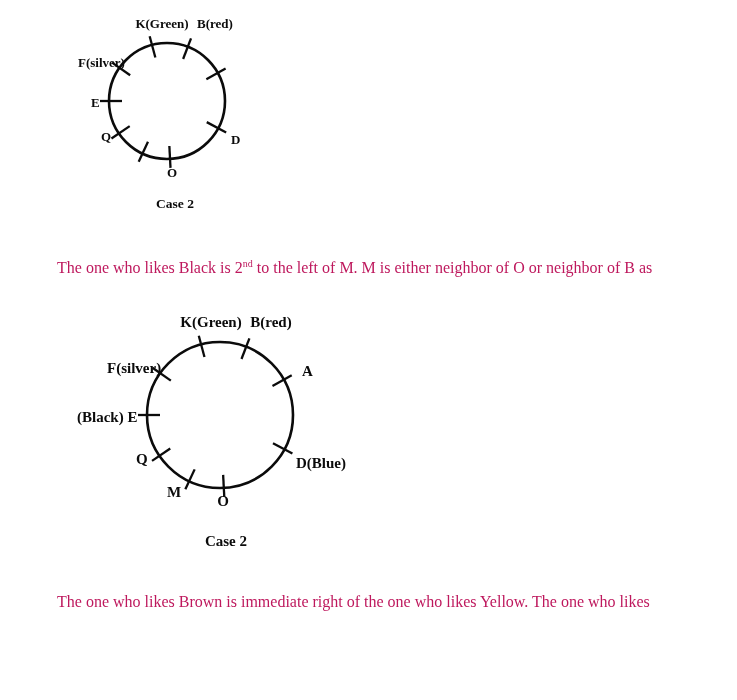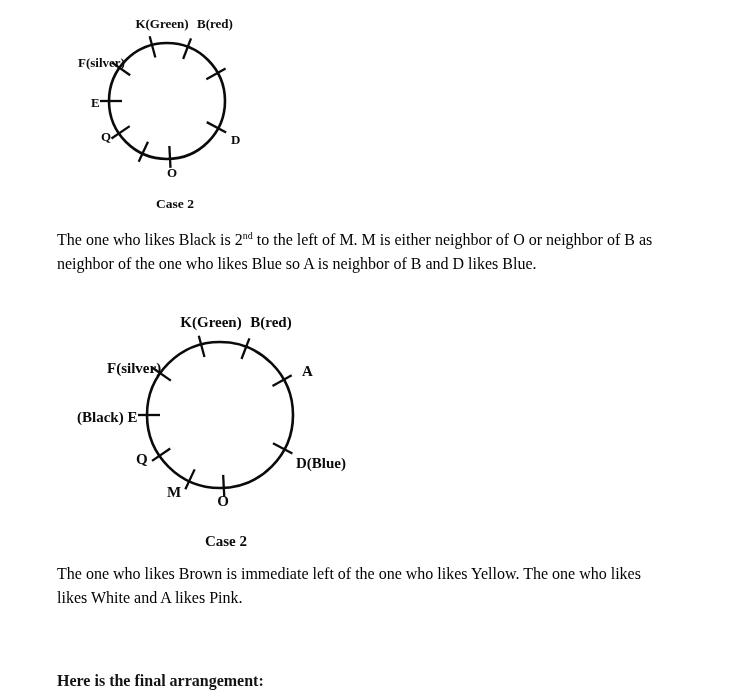--- a/index.html
+++ b/index.html
@@ -29,21 +29,22 @@
     font-family: "Liberation Serif", "DejaVu Serif", serif;
     font-size: 13.5px; font-weight: bold; fill: #0b0b0b;
   }
   .dcap2 {
     font-family: "Liberation Serif", "DejaVu Serif", serif;
     font-size: 15px; font-weight: bold; fill: #0b0b0b;
   }
   .para {
     position: absolute; left: 57px;
     font-size: 16px; line-height: 24px;
-    color: #000000;
+    color: #be185d;
+    margin-top: 28px;
   }
   .para-line { white-space: pre; }
   sup.ord {
     font-size: 10px; line-height: 0; vertical-align: super;
   }
   .heading {
     position: absolute; left: 57px;
     font-size: 16px; font-weight: bold; line-height: 24px;
     color: #141212;
     white-space: pre;
@@ -102,23 +103,20 @@
       <text class="dlab2" x="167" y="497" text-anchor="start">M</text>
       <text class="dlab2" x="136" y="464" text-anchor="start">Q</text>
       <text class="dlab2" x="77" y="422" text-anchor="start">(Black) E</text>
       <text class="dlab2" x="107" y="373" text-anchor="start">F(silver)</text>
       <text class="dcap2" x="226" y="546" text-anchor="middle">Case 2</text>
     </g>
   </svg>
 
   <div class="para" style="top:228px">
     <div class="para-line"><span>The one who likes Black is 2</span><sup class="ord">nd</sup><span> to the left of M. M is either neighbor of O or neighbor of B as</span></div>
-    <div class="para-line"><span>neighbor of the one who likes Blue so A is neighbor of B and D likes Blue.</span></div>
   </div>
 
   <div class="para" style="top:562px">
-    <div class="para-line"><span>The one who likes Brown is immediate left of the one who likes Yellow. The one who likes</span></div>
-    <div class="para-line"><span>likes White and A likes Pink.</span></div>
+    <div class="para-line"><span>The one who likes Brown is immediate right of the one who likes Yellow. The one who likes</span></div>
   </div>
 
-  <div class="heading" style="top:669px">Here is the final arrangement:</div>
 
 </div>
 
 </body></html>

